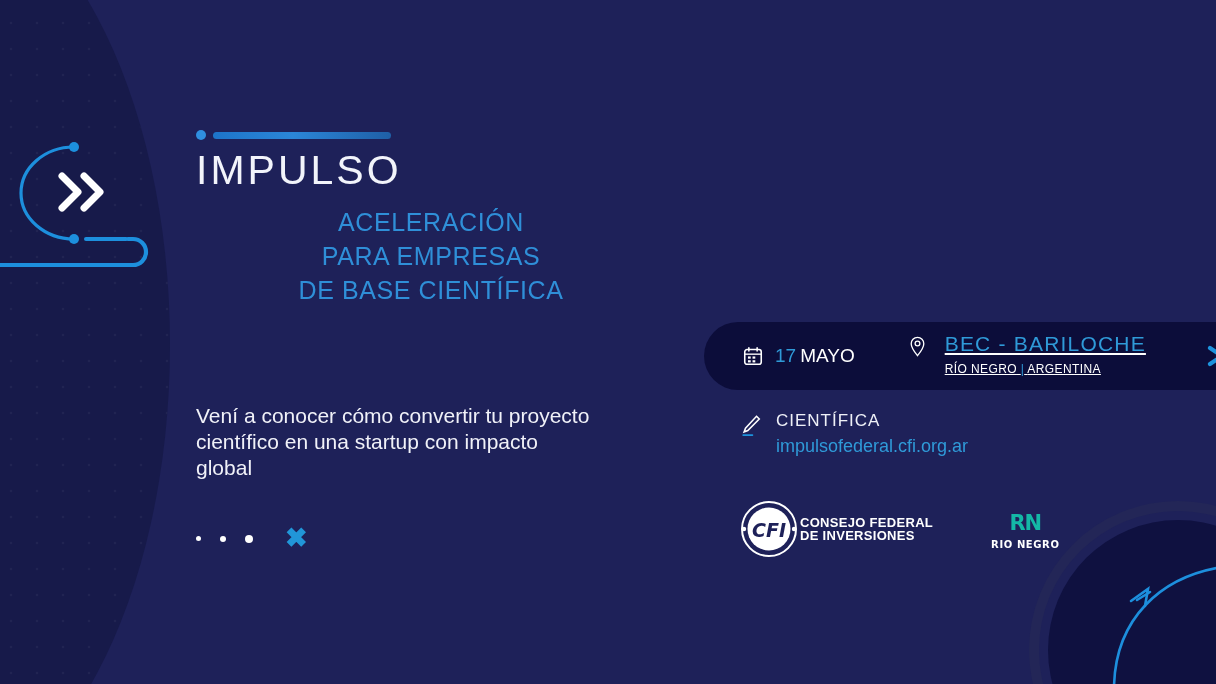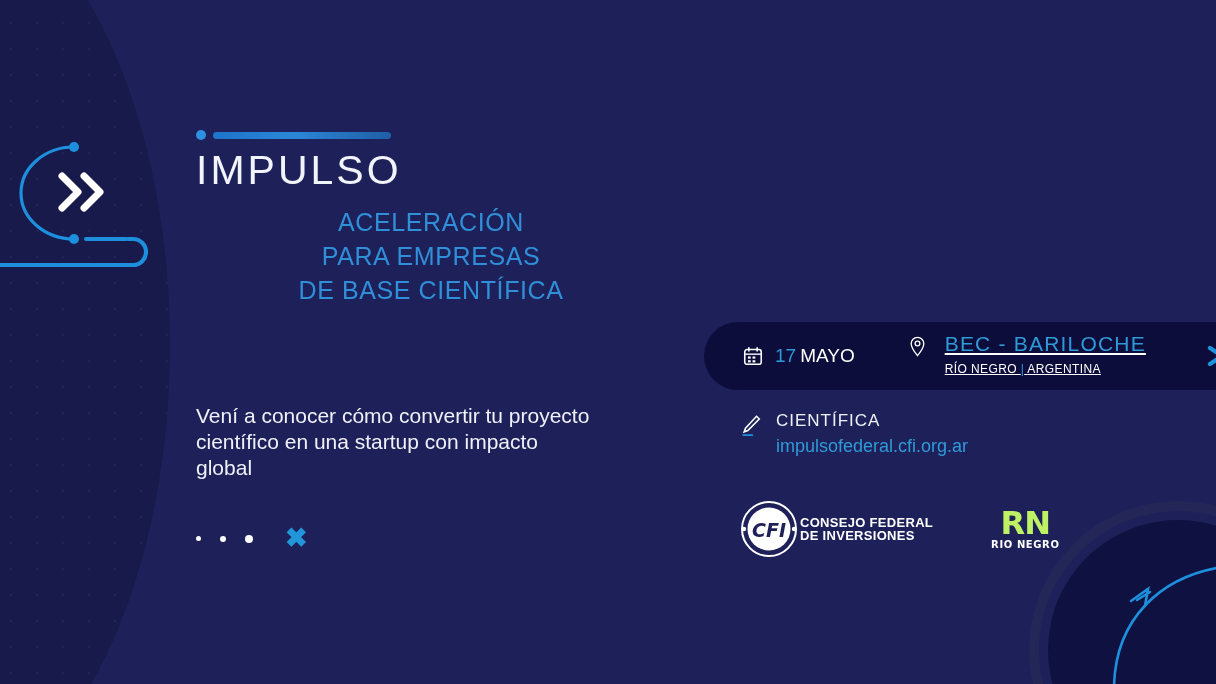--- a/index.html
+++ b/index.html
@@ -97,21 +97,21 @@
 
   .insc{ position:absolute; left:740px; top:410px; display:flex; gap:14px; }
   .pencil-icon{ width:22px; height:24px; margin-top:3px;}
   .insc-label{ font-size:17px; letter-spacing:1.0px; color:#eef0f7; line-height:22px;}
   .insc-url{ font-size:18px; color:#2f9ad8; line-height:24px; margin-top:2px;}
 
   .logos{ position:absolute; left:740px; top:500px; display:flex; align-items:center; gap:58px;}
   .cfi-wrap{ display:flex; align-items:center; gap:2px;}
   .cfi-text{ font-size:13px; font-weight:700; letter-spacing:.3px; line-height:13px; color:#ffffff; }
   .rn-wrap{ text-align:center; }
-  .rn-main{ font-size:32px; font-weight:700; letter-spacing:-1px; line-height:30px; color:#bef264; font-family:"DejaVu Sans", sans-serif;}
+  .rn-main{ font-size:21px; font-weight:700; letter-spacing:-1px; line-height:30px; color:#14b8a6; font-family:"DejaVu Sans", sans-serif;}
   .rn-sub{ font-size:10px; font-weight:700; letter-spacing:.6px; color:#ffffff; margin-top:1px; font-family:"DejaVu Sans", sans-serif;}
 </style>
 </head>
 <body>
 
 <div id="stage">
 
   <div class="bg-ellipse"></div>
   <div class="bg-dots"></div>
   <div class="corner-rings"></div>

